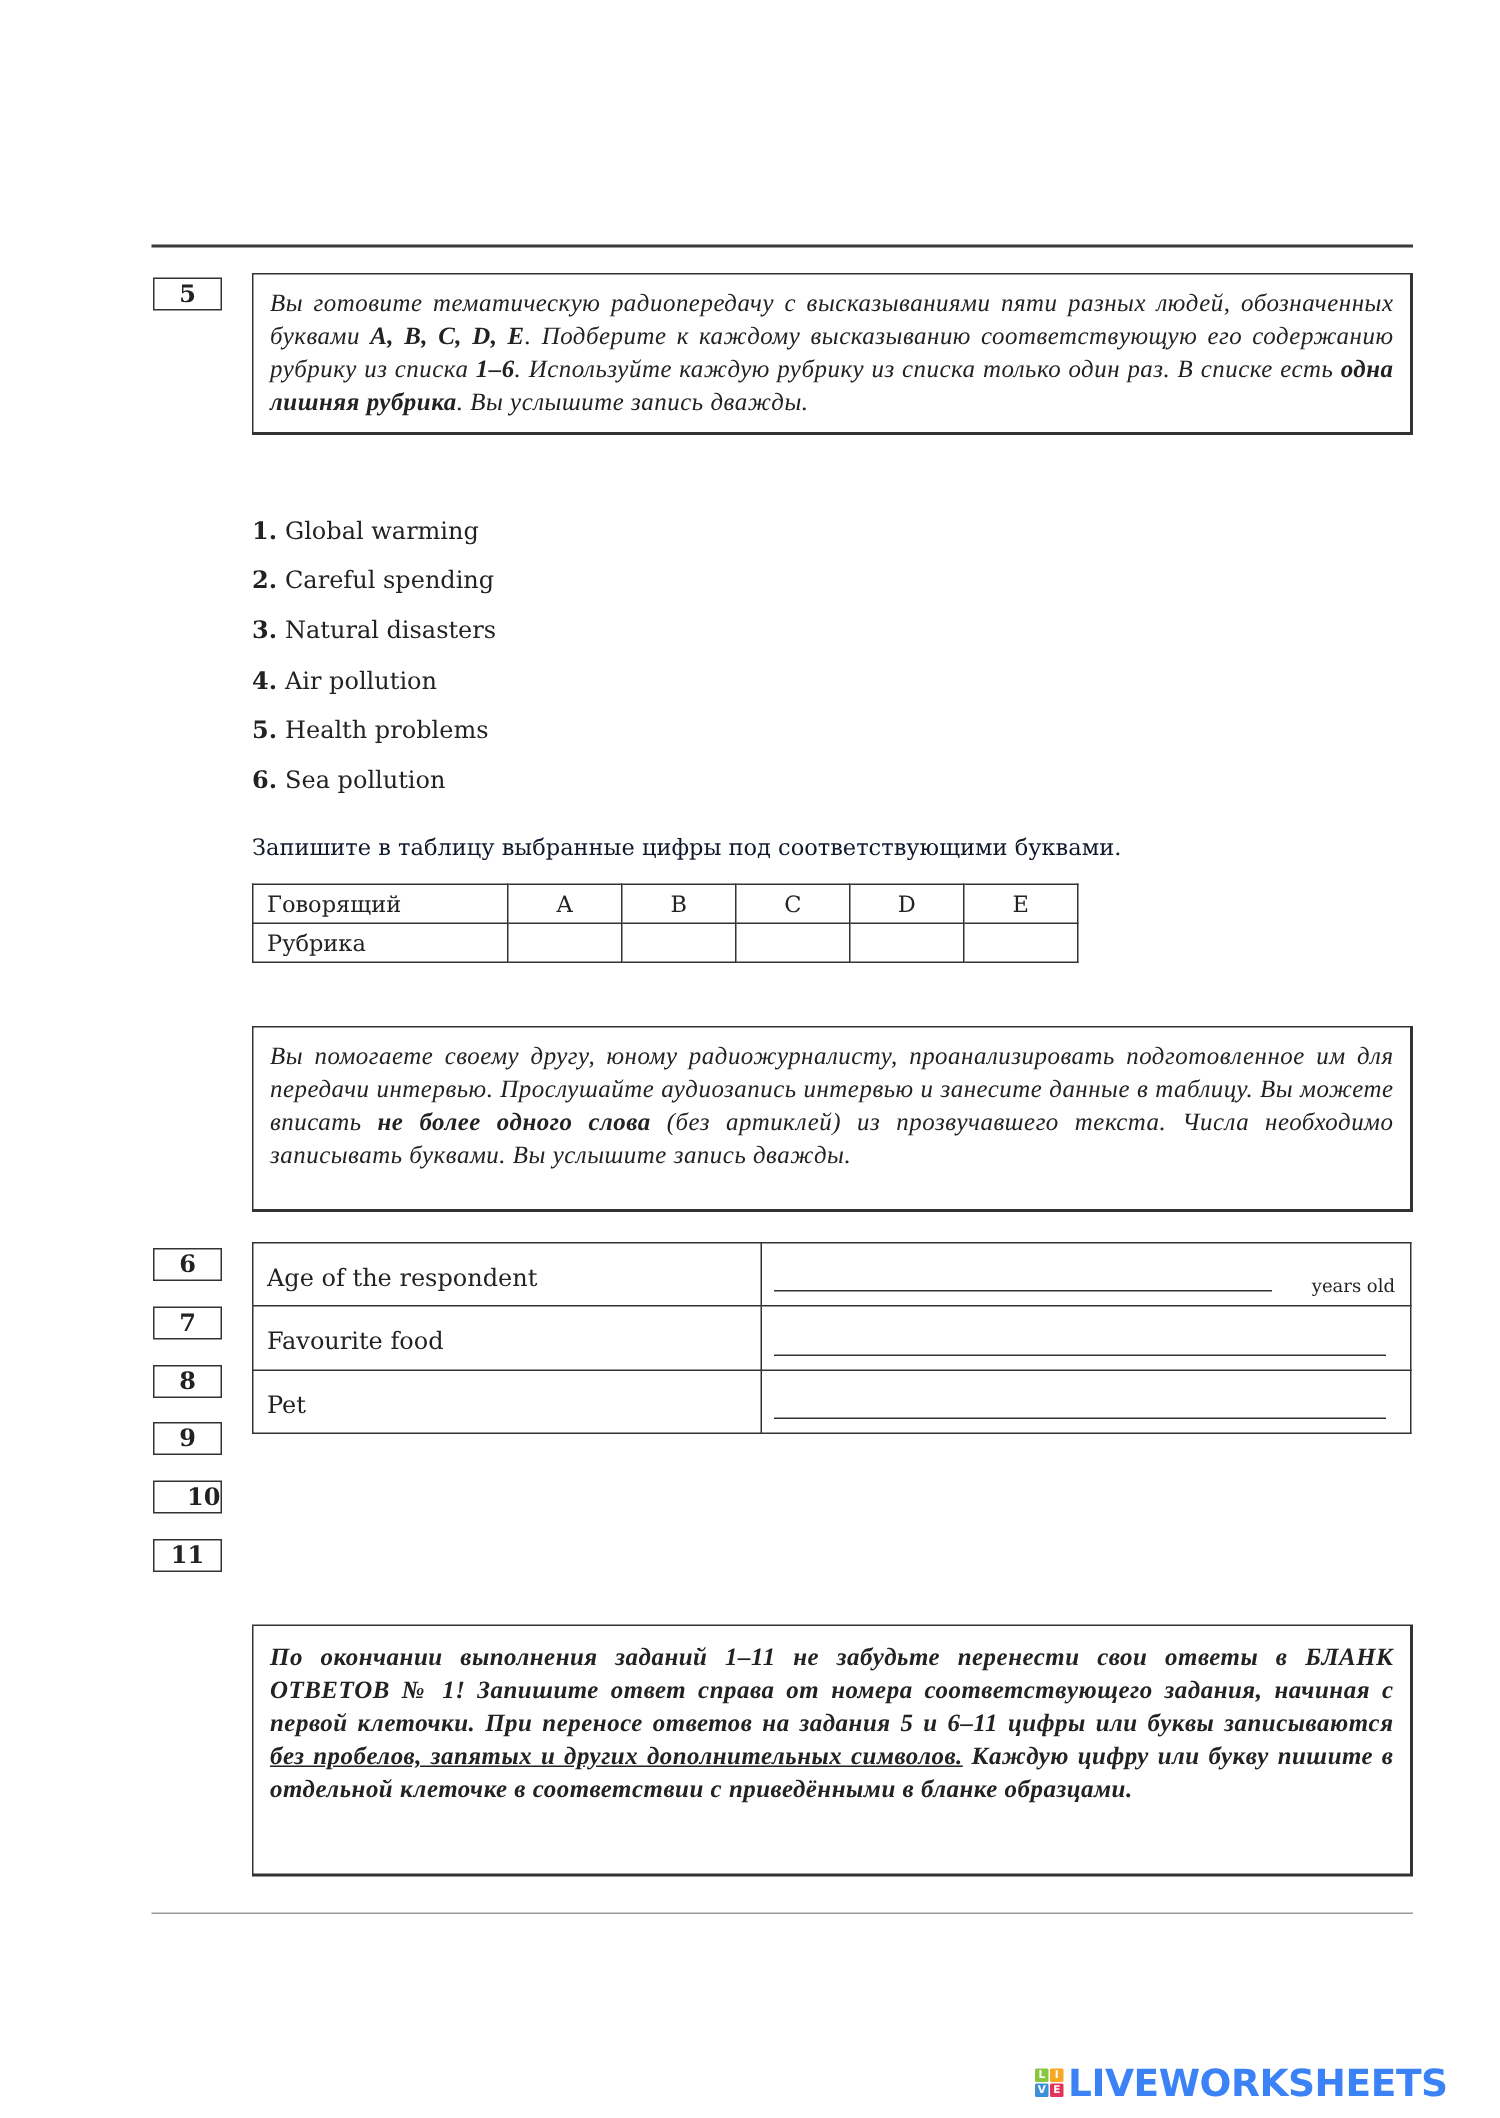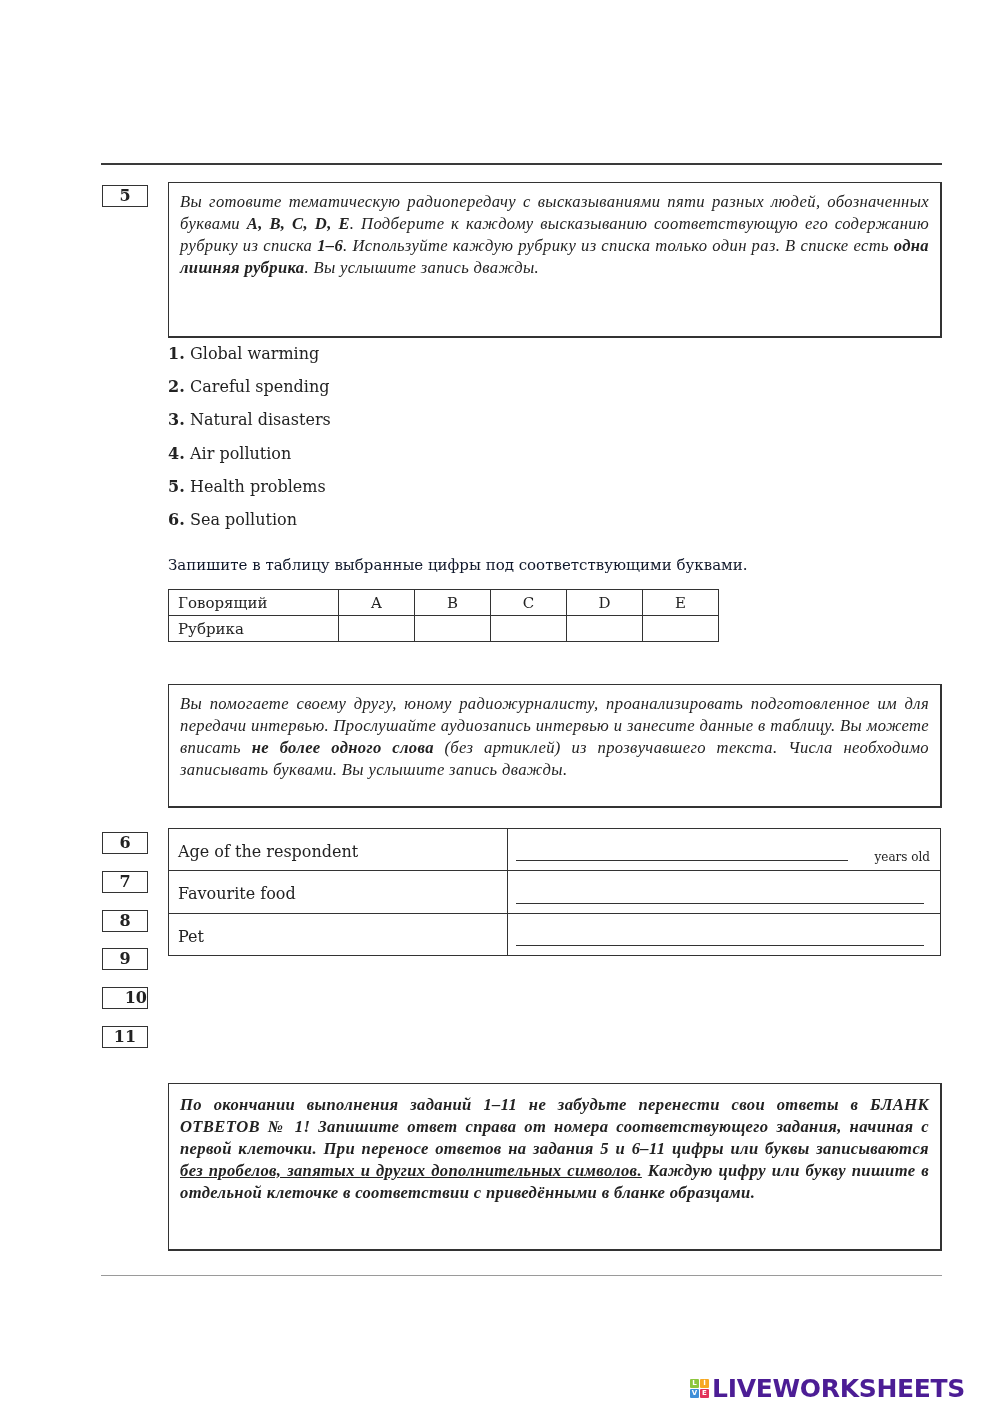--- a/index.html
+++ b/index.html
@@ -44,29 +44,29 @@
   table.interview td.a { width:432px; position:relative; }
   .blank { position:absolute; left:8px; right:16px; bottom:9px; height:0; border-bottom:1.5px solid #333; }
   .blank.short { right:92px; }
   .suffix { position:absolute; right:10px; bottom:6px; font-size:12px; }
 
   .logo { position:absolute; left:690px; top:1374px; height:28px; display:flex; align-items:center; }
   .logo-tiles { display:grid; grid-template-columns:9px 9px; grid-template-rows:9px 9px; gap:1px; margin-right:3px; }
   .logo-tiles span { display:block; font-family:"DejaVu Sans", sans-serif; font-size:7px; font-weight:bold;
                      color:#fff; text-align:center; line-height:9px; border-radius:1px; }
   .logo-text { font-family:"DejaVu Sans", sans-serif; font-weight:bold; font-size:25px;
-               color:#4c1d95; letter-spacing:-0.3px; }
+               color:#3b82f6; letter-spacing:-0.3px; }
 </style>
 </head>
 <body>
 
 <div class="rule rule-top"></div>
 
 <div class="task-num" style="top:185px;">5</div>
-<div class="instr" style="top:182px; height:156px;">
+<div class="instr" style="top:182px; height:108px;">
   <span>Вы готовите тематическую радиопередачу с высказываниями пяти разных людей, обозначенных буквами </span><b>A, B, C, D, E</b><span>. Подберите к каждому высказыванию соответствующую его содержанию рубрику из списка </span><b>1–6</b><span>. Используйте каждую рубрику из списка только один раз. В списке есть </span><b>одна лишняя рубрика</b><span>. Вы услышите запись дважды.</span>
 </div>
 
 <ul class="rubric-list">
   <li><span class="n">1.</span><span>Global warming</span></li>
   <li><span class="n">2.</span><span>Careful spending</span></li>
   <li><span class="n">3.</span><span>Natural disasters</span></li>
   <li><span class="n">4.</span><span>Air pollution</span></li>
   <li><span class="n">5.</span><span>Health problems</span></li>
   <li><span class="n">6.</span><span>Sea pollution</span></li>

